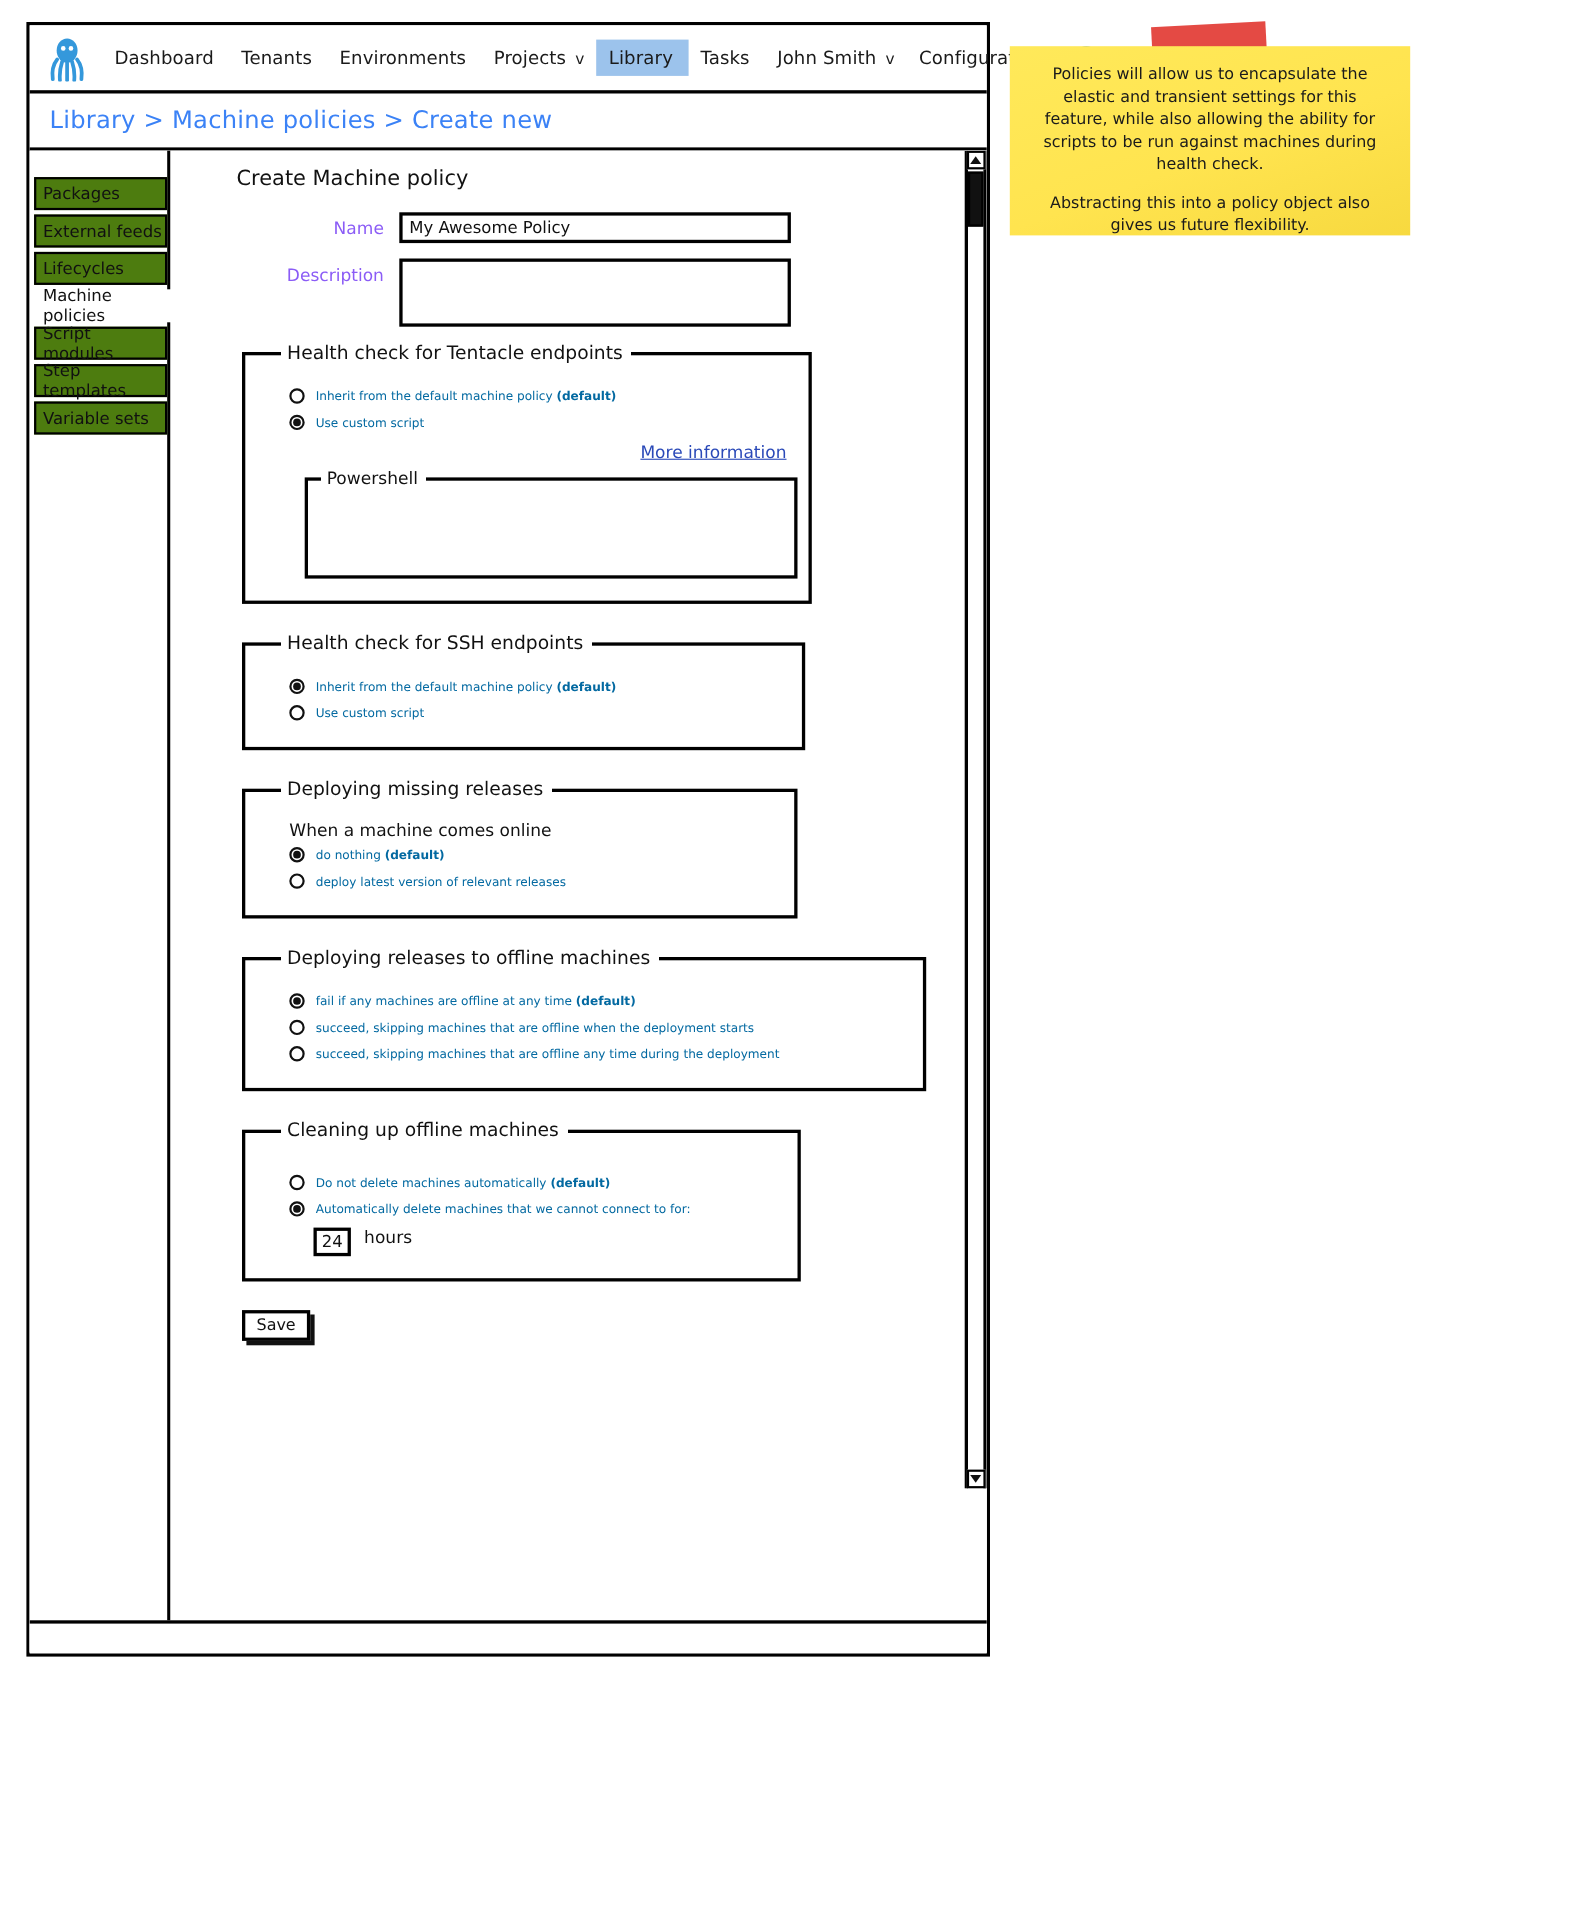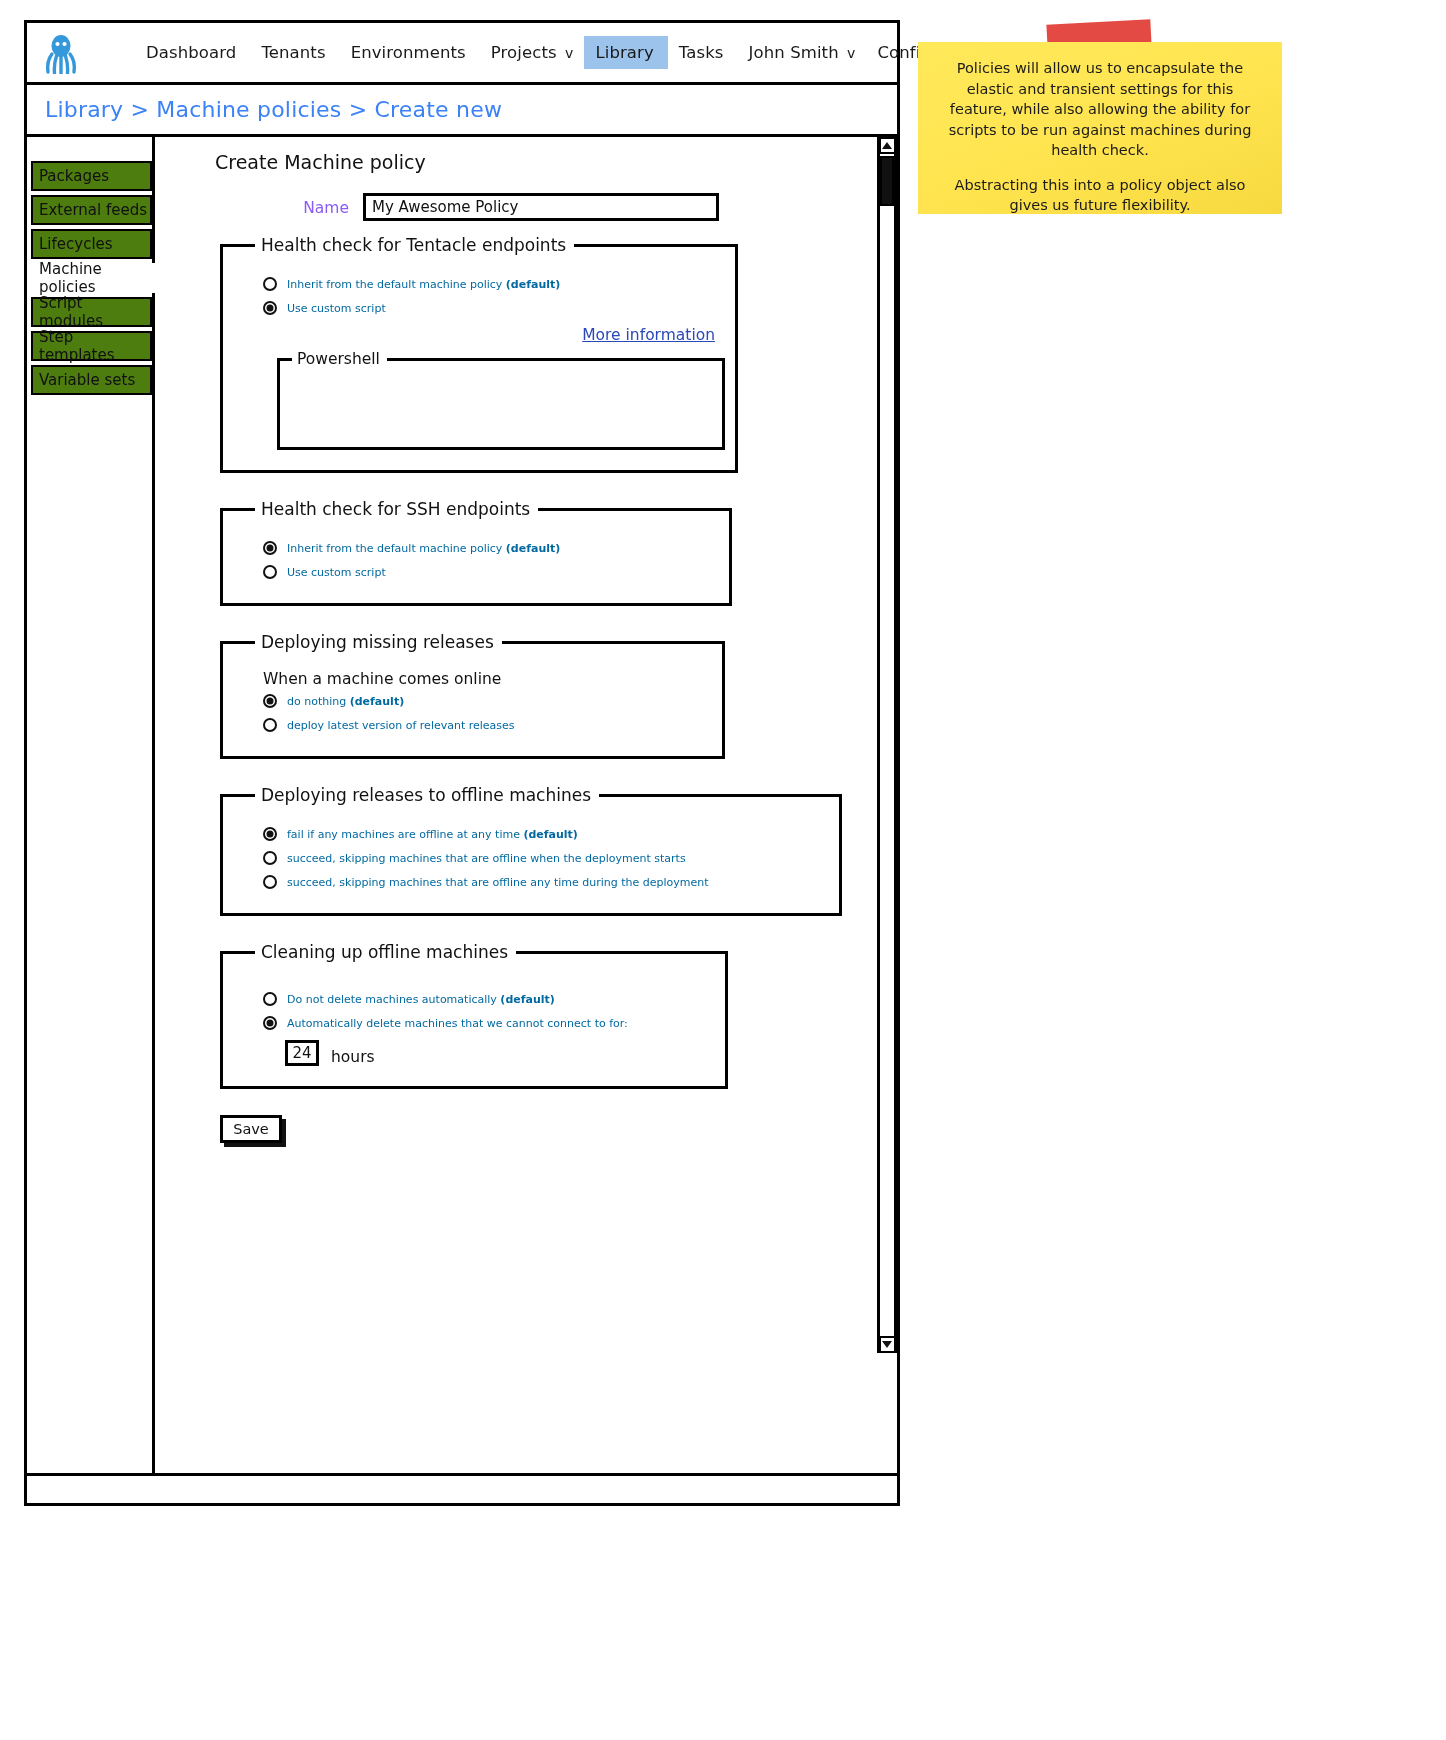--- a/index.html
+++ b/index.html
@@ -32,21 +32,20 @@
   
   .navbar {
     position: relative;
     height: 62px;
     border-bottom: 3px solid #000;
     box-sizing: border-box;
     display: flex;
     align-items: center;
     padding-left: 14px;
     background: #fff;
-    gap: 42px;
   }
   .logo {
     width: 40px;
     height: 42px;
     margin-right: 12px;
     flex: 0 0 auto;
     display: block;
   }
   .nav-items {
     display: flex;
@@ -294,21 +293,21 @@
   .more-info {
     font-size: 15.5px;
     color: #2a49b8;
     text-decoration: underline;
     cursor: pointer;
   }
 
   
   .hours-row {
     display: flex;
-    align-items: flex-end;
+    align-items: flex-start;
     margin: 10px 0 6px 36px;
   }
   .hours-box {
     border: 3px solid #000;
     width: 34px;
     height: 26px;
     display: flex;
     align-items: center;
     justify-content: center;
     font-size: 15px;
@@ -511,20 +510,24 @@
       <div class="content-panel">
         <div class="content-inner">
 
           <div class="panel-title">Create Machine policy</div>
 
           <div class="form-row">
             <div class="form-label">Name</div>
             <div class="text-input">My Awesome Policy</div>
           </div>
 
+          <div class="form-row">
+            <div class="form-label">Description</div>
+            <div class="textarea-input"></div>
+          </div>
 
           <fieldset class="group g-tentacle">
             <legend>Health check for Tentacle endpoints</legend>
 
             <div class="radio-row">
               <span class="radio"></span>
               <span class="radio-label"><span>Inherit from the default machine policy </span><b>(default)</b></span>
             </div>
 
             <div class="radio-row">

